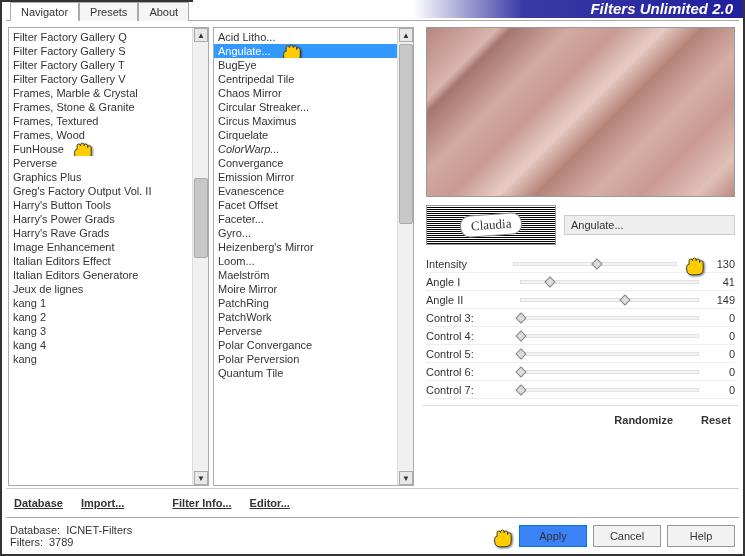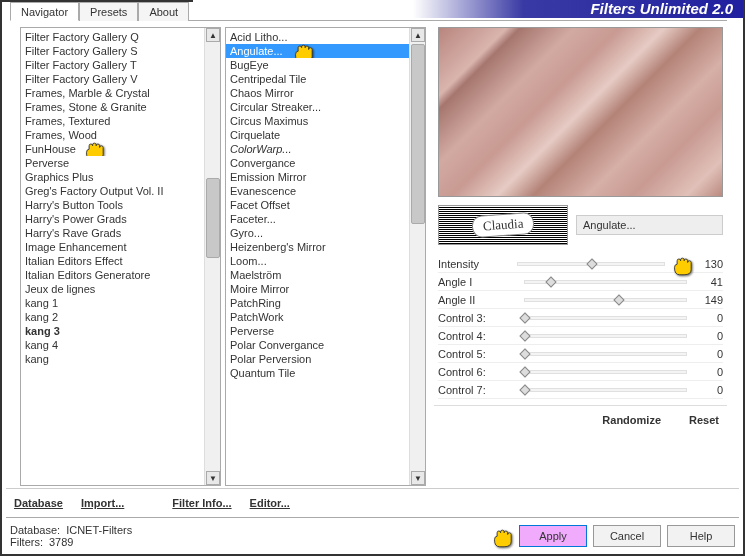--- a/index.html
+++ b/index.html
@@ -3,21 +3,21 @@
 <meta charset="utf-8">
 <style>
 * { box-sizing: border-box; margin: 0; padding: 0; font-family: "Segoe UI", Tahoma, Arial, sans-serif; font-size: 11px; color: #333; }
 body { background: #fff; }
 .window { width: 745px; height: 556px; border: 2px solid #333; position: relative; background: #fff; display: flex; flex-direction: column; }
 .header { height: 26px; background: linear-gradient(to right, #fff 0%, #fff 40%, #3a3aa5 60%, #2020a0 100%); display: flex; align-items: center; justify-content: flex-end; padding-right: 10px; }
 .header-title { font-weight: bold; font-style: italic; font-size: 15px; color: #fff; }
 .tabs { display: flex; gap: 0; padding-left: 8px; margin-top: -1px; }
 .tab { padding: 3px 10px 2px 10px; border: 1px solid #aaa; border-bottom: none; background: #f5f5f5; cursor: pointer; position: relative; top: 1px; }
 .tab.active { background: #fff; z-index: 2; border-bottom: 1px solid #fff; }
-.main { flex: 1; display: flex; border-top: 1px solid #aaa; margin: 0 16px; padding-top: 4px; overflow: hidden; }
+.main { flex: 1; display: flex; border-top: 1px solid #aaa; margin: 0 4px; padding-top: 4px; overflow: hidden; }
 .col { display: flex; flex-direction: column; }
 .col1 { width: 205px; }
 .col2 { width: 205px; }
 .col3 { flex: 1; padding-left: 6px; }
 .listbox { flex: 1; border: 1px solid #aaa; background: #fff; overflow: hidden; display: flex; margin: 2px; position: relative; }
 .list-content { flex: 1; overflow: hidden; padding: 2px 0; }
 .list-item { padding: 1px 4px; white-space: nowrap; overflow: hidden; text-overflow: ellipsis; cursor: pointer; }
 .list-item.selected { background: #3399ff; color: #fff; }
 .scrollbar { width: 16px; background: #f0f0f0; border-left: 1px solid #ddd; position: relative; }
 .scroll-thumb { position: absolute; width: 14px; left: 1px; background: #c8c8c8; border: 1px solid #aaa; border-radius: 2px; }
@@ -34,21 +34,21 @@
 .control-row { display:flex; align-items:center; height:18px; border-bottom:1px solid #eee; }
 .control-label { flex:1; }
 .control-track { flex:2; height:4px; background:#f4f4f4; border:1px solid #e0e0e0; position:relative; margin:0 6px; }
 .control-thumb { position:absolute; top:-3px; width:8px; height:8px; background:#ddd; border:1px solid #888; transform:rotate(45deg); }
 .control-value { width:30px; text-align:right; }
 .footer { border-top:1px solid #aaa; margin:0 4px; padding:6px 4px 6px 4px; display:flex; align-items:center; }
 .footer-info { font-size:11px; }
 .footer-info div { display:flex; gap:6px; }
 .footer-buttons { margin-left:auto; display:flex; gap:6px; }
 .win-button { min-width:68px; padding:4px 12px; background:#f2f2f2; border:1px solid #999; cursor:pointer; text-align:center; }
-.win-button.primary { border:1.5px solid #0078d7; background:#f0abfc; }
+.win-button.primary { border:1.5px solid #0078d7; background:#3b82f6; }
 .pointer { position:absolute; width:26px; height:20px; pointer-events:none; z-index:50; }
 .pointer svg { filter: drop-shadow(1px 1px 1px rgba(0,0,0,.6)); }
 </style>
 </head>
 <body>
 
 <div class="window">
 
   <div style="position:relative;">
     <div class="tabs">
@@ -82,21 +82,21 @@
             <div class="list-item" style="position: relative;">Greg's Factory Output Vol. II</div>
             <div class="list-item" style="position: relative;">Harry's Button Tools</div>
             <div class="list-item" style="position: relative;">Harry's Power Grads</div>
             <div class="list-item" style="position: relative;">Harry's Rave Grads</div>
             <div class="list-item" style="position: relative;">Image Enhancement</div>
             <div class="list-item" style="position: relative;">Italian Editors Effect</div>
             <div class="list-item" style="position: relative;">Italian Editors Generatore</div>
             <div class="list-item" style="position: relative;">Jeux de lignes</div>
             <div class="list-item" style="position: relative;">kang 1</div>
             <div class="list-item" style="position: relative;">kang 2</div>
-            <div class="list-item" style="position: relative; font-weight: bold;">kang 3</div>
+            <div class="list-item" style="position: relative;">kang 3</div>
             <div class="list-item" style="position: relative;">kang 4</div>
             <div class="list-item" style="position: relative;">kang</div>
           </div>
         <div class="scrollbar">
           <div class="scroll-arrow" style="top:0">▲</div>
           <div class="scroll-thumb" style="top:150px; height:80px;"></div>
           <div class="scroll-arrow" style="bottom:0">▼</div>
         </div>
       </div>
     </div>

